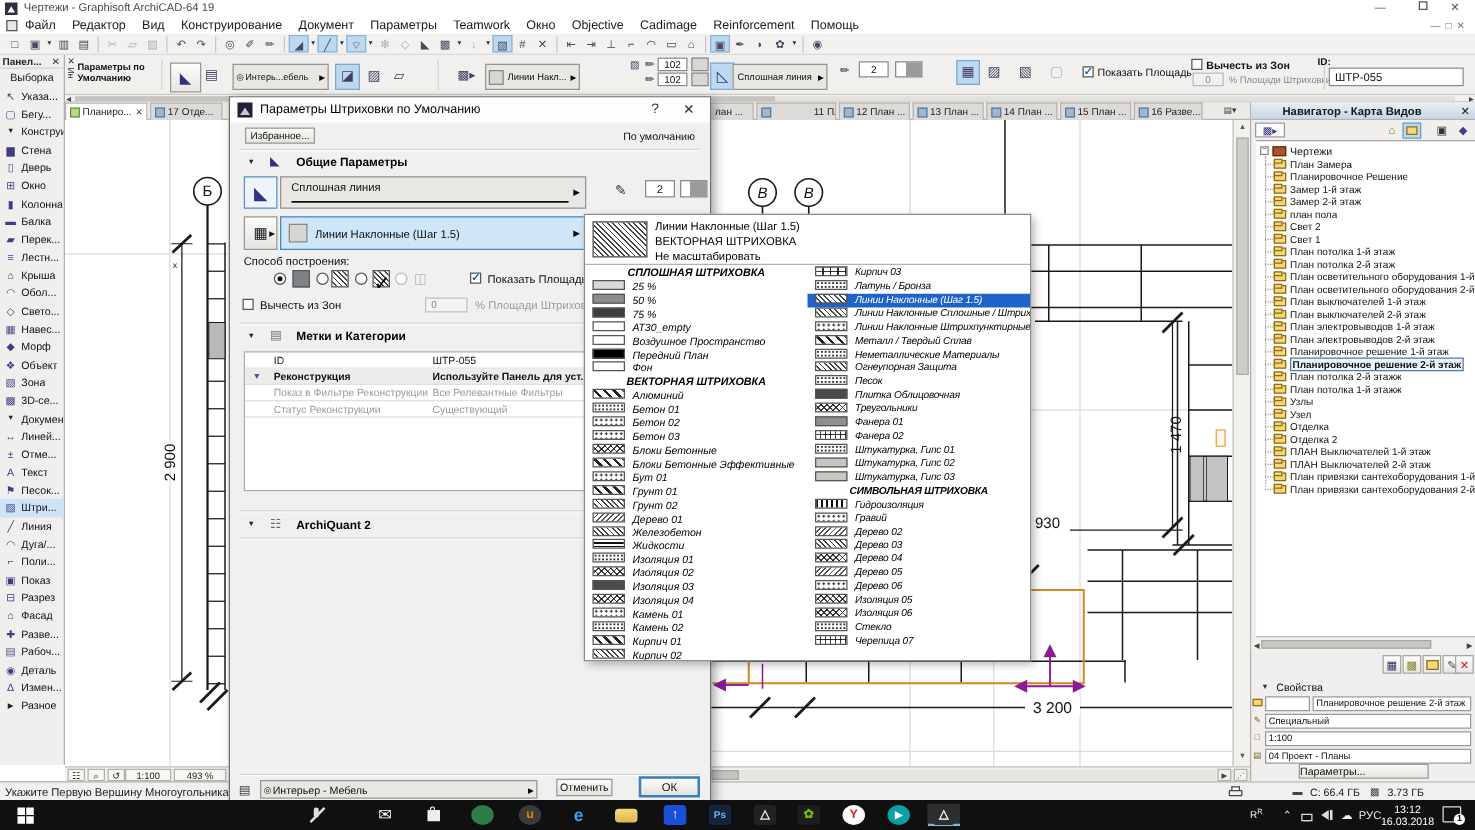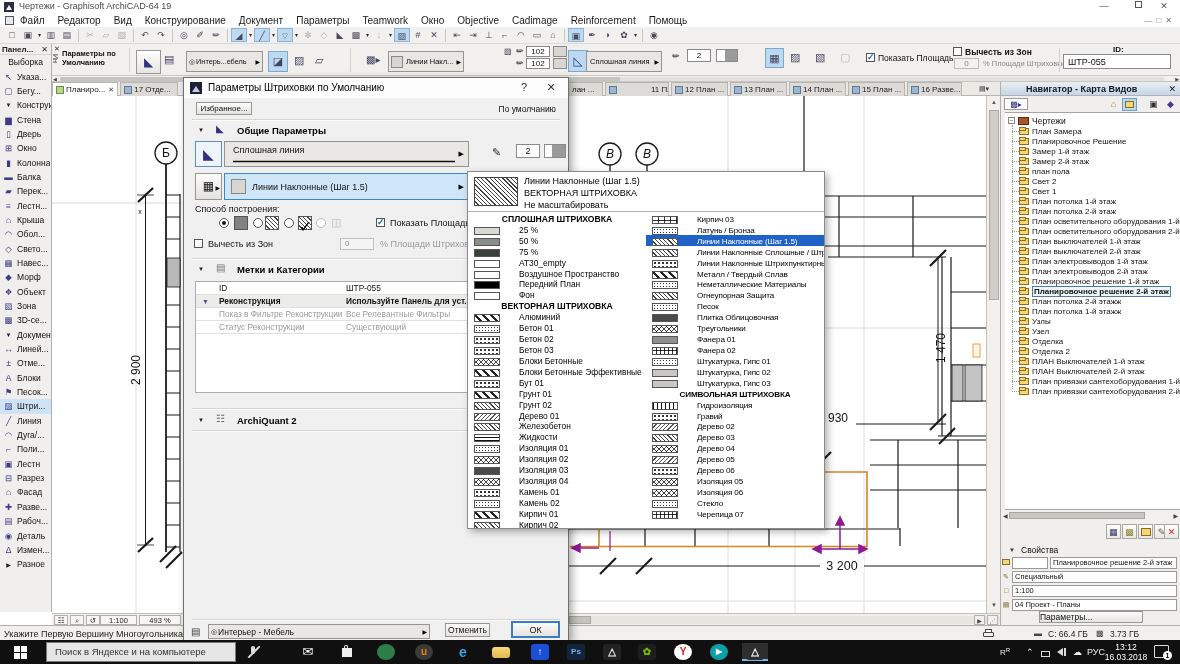--- a/index.html
+++ b/index.html
@@ -173,23 +173,23 @@
   .dt-row.bold .k, .dt-row.bold .v { font-weight:bold; }
   .dt-row.muted .k, .dt-row.muted .v { color:#9b9b9b; }
 
   
   .popup { left:467px; top:171px; width:358px; height:358px; background:#fff; border:1px solid #8a8a8a; box-shadow:3px 3px 7px rgba(0,0,0,.3); overflow:hidden; }
   .pp-head-sw { left:6px; top:5px; width:44px; height:29px; border:1px solid #444; }
   .pp-head-t { left:56px; font-size:9px; color:#000; white-space:nowrap; }
   .pp-hr { left:0px; top:39px; width:356px; height:1px; background:#b5b3af; }
   .pp-col { top:41px; width:178px; }
   .pp-col.l { left:0; } .pp-col.r { left:178px; }
-  .pp-row { position:relative; height:10.93px; display:flex; align-items:flex-end; }
+  .pp-row { position:relative; height:10.93px; display:flex; align-items:flex-start;font-style:italic; }
   .pp-row .sw { width:26px; height:8px; border:1px solid #555; margin-left:6px; flex:0 0 auto; background:#fff;}
-  .pp-row .lb { font-size:8.4px; color:#000; margin-left:19px; white-space:nowrap; }
+  .pp-row .lb { font-size:8.4px; color:#000; margin-left:6px; white-space:nowrap; }
   .pp-col.r .pp-row .lb { font-size:8.1px; letter-spacing:-0.15px; }
   .pp-row.header { justify-content:center; }
   .pp-row.header .lb { font-weight:bold; margin-left:0; font-size:8.6px; }
   .pp-row.selected { background:#1f63c9; width:180px; }
   .pp-row.selected .lb { color:#fff; }
 
   
   .sw-g25 { background:#d9d9d6 !important; }
   .sw-g50 { background:#8a8f8a !important; }
   .sw-g75 { background:#3a3f3a !important; }
@@ -422,21 +422,21 @@
           <span class="lb">Линей...</span>
         </div>
 
         <div class="tbx-row">
           <span class="g">±</span>
           <span class="lb">Отме...</span>
         </div>
 
         <div class="tbx-row">
           <span class="g">A</span>
-          <span class="lb">Блоки</span>
+          <span class="lb">Текст</span>
         </div>
 
         <div class="tbx-row">
           <span class="g">⚑</span>
           <span class="lb">Песок...</span>
         </div>
 
         <div class="tbx-row selected">
           <span class="g">▨</span>
           <span class="lb">Штри...</span>
@@ -452,21 +452,21 @@
           <span class="lb">Дуга/...</span>
         </div>
 
         <div class="tbx-row">
           <span class="g">⌐</span>
           <span class="lb">Поли...</span>
         </div>
 
         <div class="tbx-row">
           <span class="g">▣</span>
-          <span class="lb">Лестн</span>
+          <span class="lb">Показ</span>
         </div>
 
         <div class="tbx-row">
           <span class="g">⊟</span>
           <span class="lb">Разрез</span>
         </div>
 
         <div class="tbx-row">
           <span class="g">⌂</span>
           <span class="lb">Фасад</span>
@@ -541,21 +541,21 @@
     <span class="abs ib-ico" style="left:738px;top:7px;font-size:11px">▨</span>
     <span class="abs ib-ico" style="left:763px;top:7px;font-size:11px">▧</span>
     <span class="abs ib-ico" style="left:788px;top:7px;font-size:11px;color:#b5b5b5">▢</span>
     <span class="abs chk on" style="left:814px;top:9px"></span>
     <span class="abs ib-lbl" style="left:826px;top:9px">Показать Площадь</span>
     <span class="abs chk" style="left:901px;top:3px"></span>
     <span class="abs ib-lbl" style="left:913px;top:3px;font-weight:bold">Вычесть из Зон</span>
     <div class="abs mini-field" style="left:902px;top:14px;width:25px;height:11px;background:#f2f1ef;color:#888;border-color:#bbb">0</div>
     <span class="abs ib-lbl" style="left:931px;top:15px;font-size:7.5px;color:#8a8a8a">% Площади Штриховки</span>
     <span class="abs ib-sep" style="left:1007px"></span>
-    <span class="abs ib-lbl" style="left:1061px;top:1px;font-weight:bold;font-size:8px">ID:</span>
+    <span class="abs ib-lbl" style="left:1002px;top:1px;font-weight:bold;font-size:8px">ID:</span>
     <div class="abs mini-field" style="left:1011px;top:10px;width:108px;height:15px;text-align:left;padding-left:4px;line-height:14px;font-size:9px">ШТР-055</div>
   </div>
   <div class="abs ib-scroll">
     <span class="abs a" style="left:1px">◀</span>
     <div class="abs tr"></div>
       <div class="abs th"></div>
     <span class="abs a" style="right:1px">▶</span>
   </div>
 
   <div class="abs tabbar">
@@ -1382,21 +1382,20 @@
     </div>
   </div>
 
   <div class="abs taskbar">
     <div class="abs tk-start">
         <i></i>
         <i></i>
         <i></i>
         <i></i>
       </div>
-    <div class="abs tk-search">Поиск в Яндексе и на компьютере</div>
     <div class="abs tk-mic"></div>
     <div class="abs tk-ico" style="left:295px;font-size:13px;color:#fff">✉</div>
     <div class="abs tk-ico" style="left:334px">
         <span style="position:absolute;left:8px;top:5px;width:10px;height:9px;background:#eee"></span>
         <span style="position:absolute;left:10px;top:2px;width:4px;height:4px;border:1px solid #eee;border-bottom:none;border-radius:2px 2px 0 0"></span>
       </div>
     <div class="abs tk-ico" style="left:373px">
         <span class="bub" style="background:#2d7d46;border-radius:50%"></span>
       </div>
     <div class="abs tk-ico" style="left:411px">

